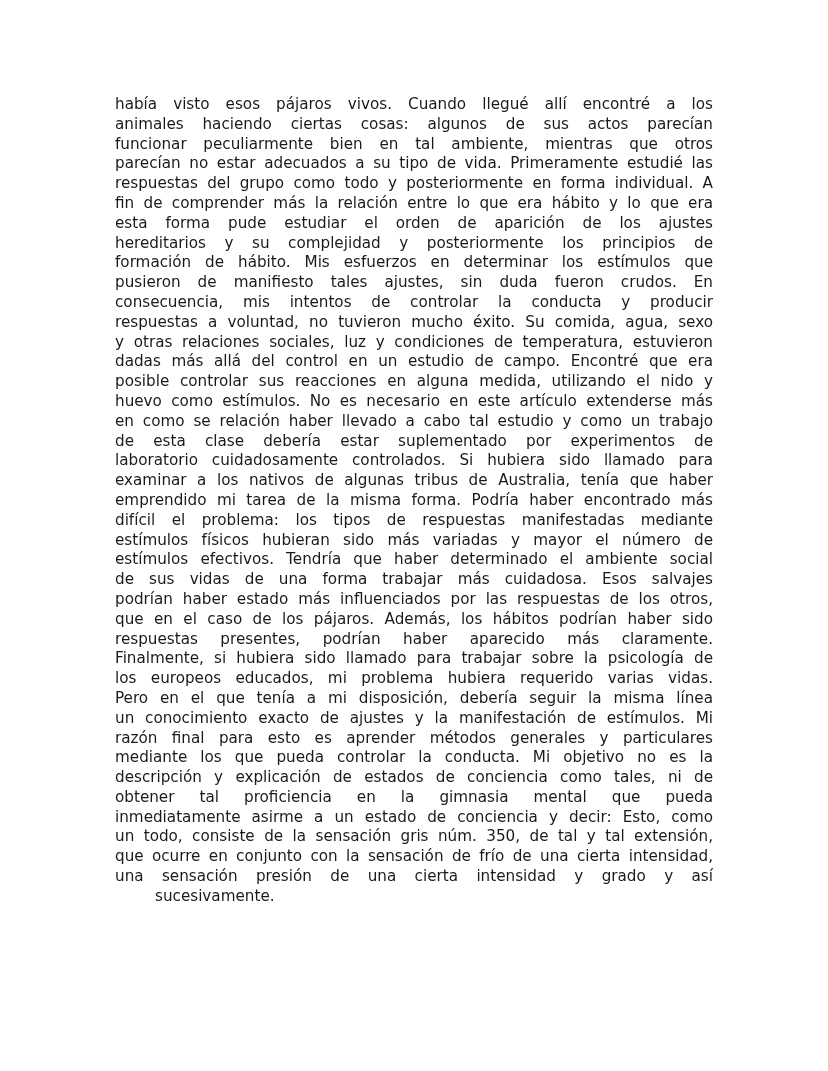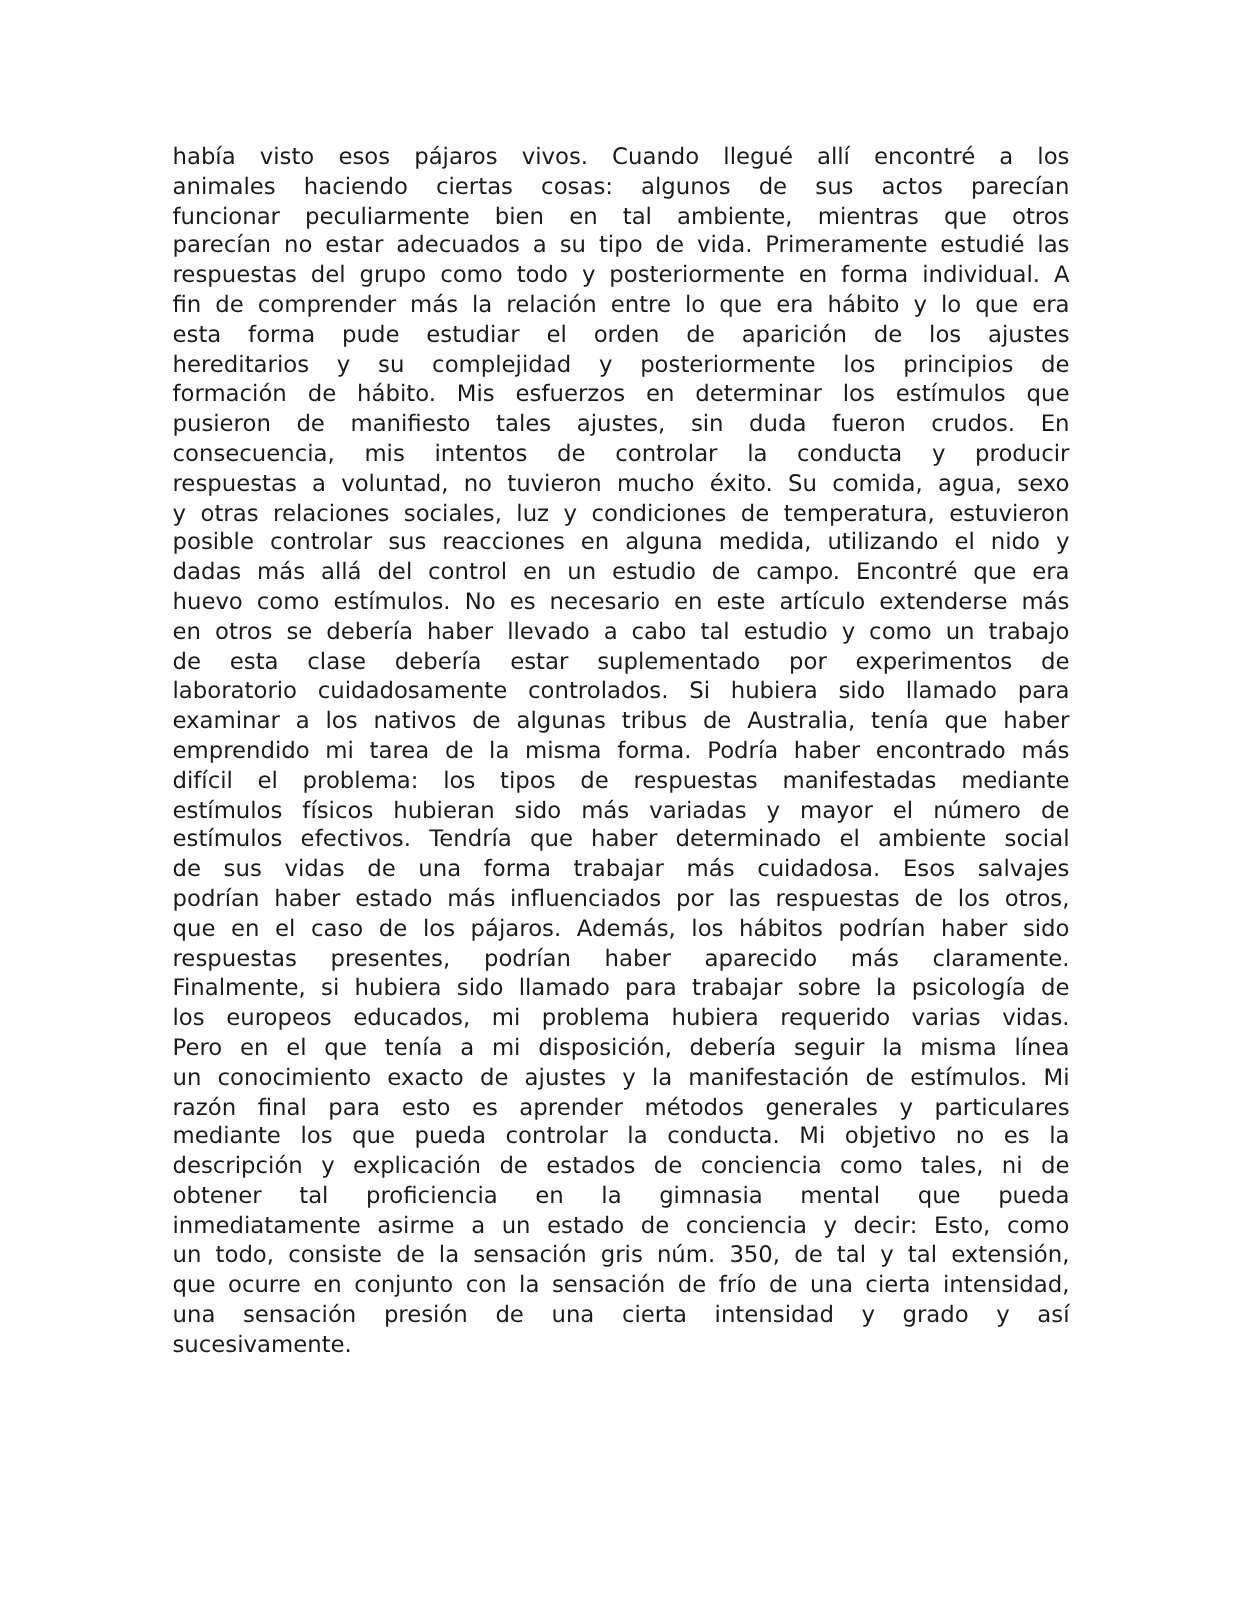--- a/index.html
+++ b/index.html
@@ -36,44 +36,45 @@
     .line {
       display: block;
       white-space: nowrap;
       text-align: justify;
       text-align-last: justify;
       height: 19.8px;
       overflow: visible;
     }
     .line.last {
       text-align-last: left;
+      margin-left: 40px;
     }
   </style>
 </head>
 <body>
 
 <div class="page">
   <div class="text-block" id="text-block">
       <span class="line">había visto esos pájaros vivos. Cuando llegué allí encontré a los</span>
       <span class="line">animales haciendo ciertas cosas: algunos de sus actos parecían</span>
       <span class="line">funcionar peculiarmente bien en tal ambiente, mientras que otros</span>
       <span class="line">parecían no estar adecuados a su tipo de vida. Primeramente estudié las</span>
       <span class="line">respuestas del grupo como todo y posteriormente en forma individual. A</span>
       <span class="line">fin de comprender más la relación entre lo que era hábito y lo que era</span>
       <span class="line">esta forma pude estudiar el orden de aparición de los ajustes</span>
       <span class="line">hereditarios y su complejidad y posteriormente los principios de</span>
       <span class="line">formación de hábito. Mis esfuerzos en  determinar los estímulos que</span>
       <span class="line">pusieron de manifiesto tales ajustes, sin duda fueron crudos. En</span>
       <span class="line">consecuencia, mis intentos de controlar la conducta y producir</span>
       <span class="line">respuestas a voluntad, no tuvieron mucho éxito. Su comida, agua, sexo</span>
       <span class="line">y otras relaciones sociales, luz y condiciones de temperatura, estuvieron</span>
+      <span class="line">dadas más allá del control en un estudio de campo. Encontré que era</span>
       <span class="line">posible controlar sus reacciones en alguna medida, utilizando el nido y</span>
-      <span class="line">dadas más allá del control en un estudio de campo. Encontré que era</span>
       <span class="line">huevo como estímulos. No es necesario en este artículo extenderse más</span>
-      <span class="line">en otros se debería haber llevado a cabo tal estudio y como un trabajo</span>
+      <span class="line">en como se relación haber llevado a cabo tal estudio y como un trabajo</span>
       <span class="line">de esta clase debería estar suplementado por experimentos de</span>
       <span class="line">laboratorio cuidadosamente controlados. Si hubiera sido llamado para</span>
       <span class="line">examinar a los nativos de algunas tribus de Australia, tenía que haber</span>
       <span class="line">emprendido mi tarea de la misma forma. Podría haber encontrado más</span>
       <span class="line">difícil el problema: los tipos de respuestas manifestadas mediante</span>
       <span class="line">estímulos físicos hubieran sido más variadas y mayor el número de</span>
       <span class="line">estímulos efectivos. Tendría que haber determinado el ambiente social</span>
       <span class="line">de sus vidas de una forma trabajar más cuidadosa. Esos salvajes</span>
       <span class="line">podrían haber estado más influenciados por las respuestas de los otros,</span>
       <span class="line">que en el caso de los pájaros. Además, los hábitos podrían haber sido</span>

